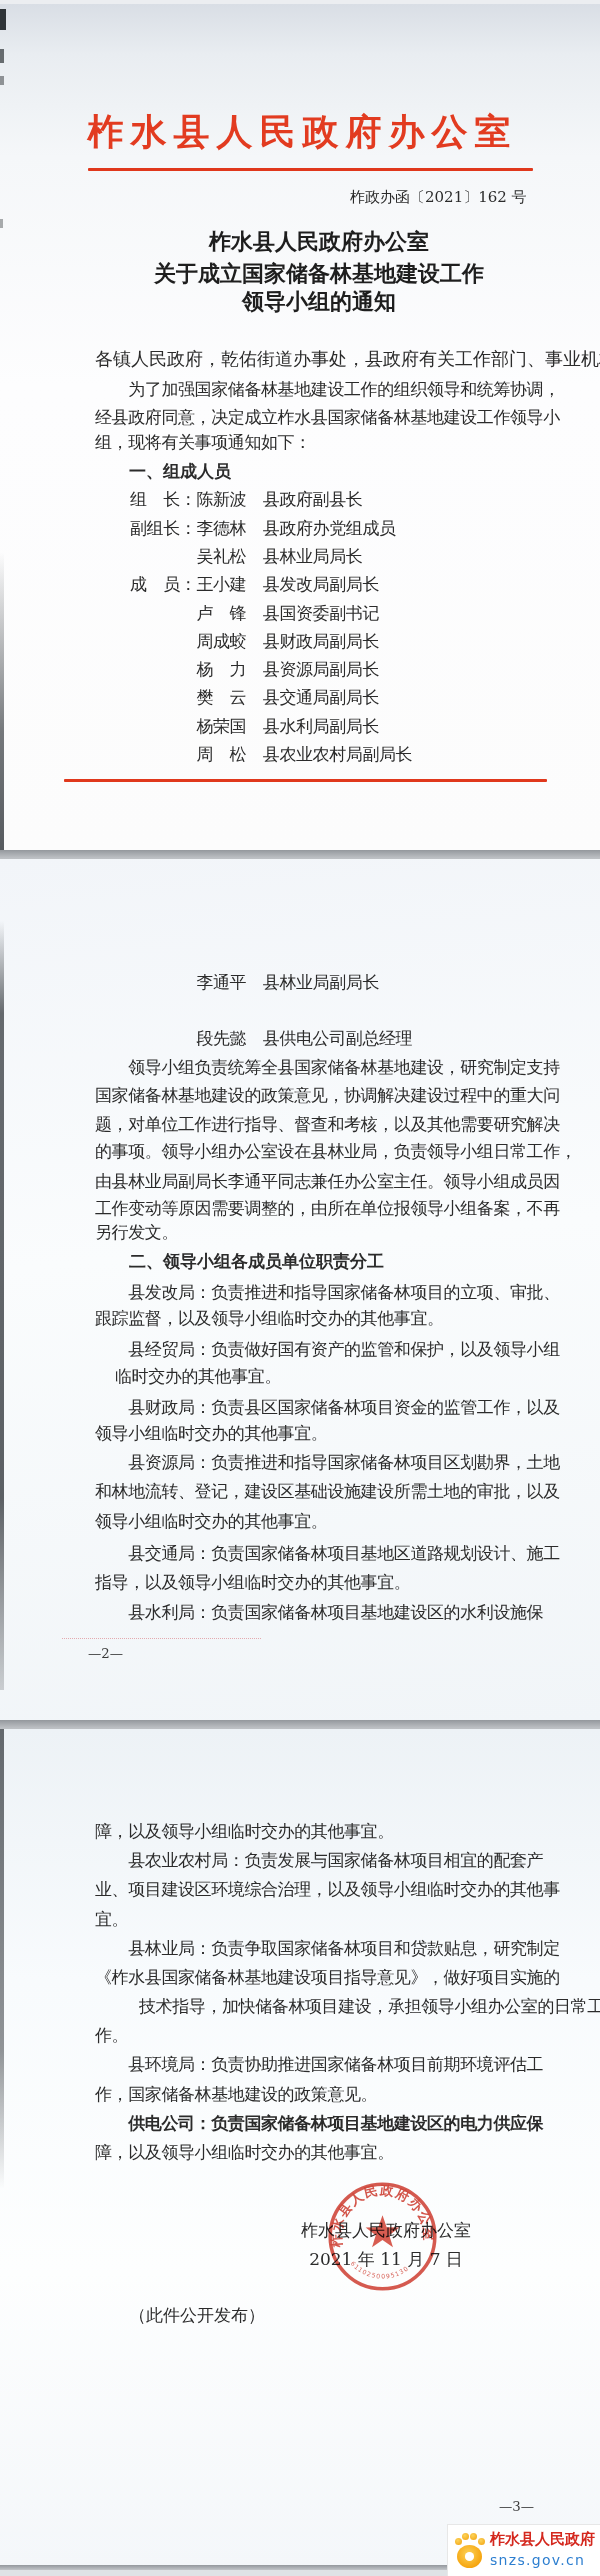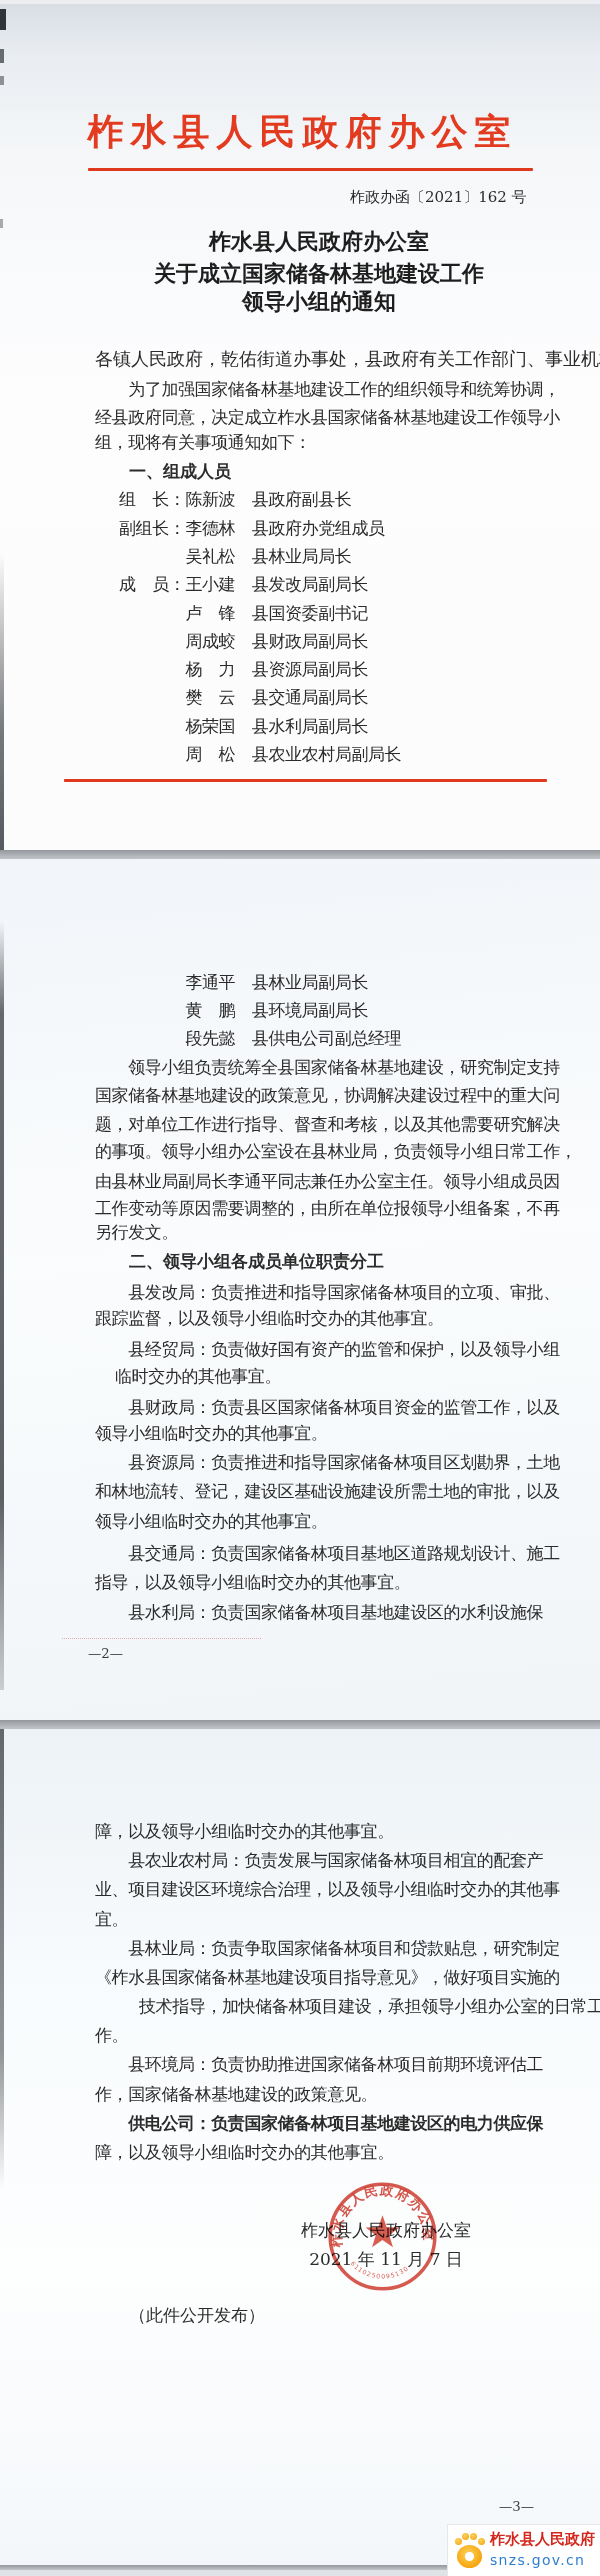--- a/index.html
+++ b/index.html
@@ -5,21 +5,21 @@
   html,body{margin:0;padding:0;}
   #canvas{position:relative;width:601px;height:2576px;background:#3b82f6;overflow:hidden;
           font-family:"DejaVu Serif","Liberation Serif",serif;color:#2b2b2b;}
   .pg{position:absolute;left:0;width:601px;overflow:hidden;box-shadow:0 0.9px 1.8px rgba(0,0,0,.28);}
   #p1{top:3.5px;height:847px;background:linear-gradient(180deg,#d9dee5 0%,#e9edf1 6%,#f5f7f9 18%,#fdfdfe 45%,#fcfcfc 100%);}
   #p2{top:859px;height:861px;background:linear-gradient(175deg,#f2f5f9 0%,#fafcfd 45%,#f1f5f8 100%);}
   #p3{top:1729px;height:836px;background:linear-gradient(180deg,#edf2f6 0%,#f8fbfd 30%,#fdfefe 65%,#f4f7fa 100%);}
   .band{position:absolute;left:0;width:601px;background:linear-gradient(180deg,#94989d,#c2c5c9);}
   .ln{position:absolute;left:95px;height:25px;line-height:25px;font-size:17px;letter-spacing:-0.4px;white-space:pre;}
   .sal{font-size:18px;letter-spacing:0;}
-  .mem{left:119px;}
+  .mem{left:130px;}
   .hd{left:129px;font-weight:bold;font-family:"DejaVu Sans","Liberation Sans",sans-serif;font-size:17px;letter-spacing:0;}
   .ttl{position:absolute;left:76px;width:486px;text-align:center;font-weight:bold;font-size:22px;
        height:28px;line-height:28px;color:#1e1e1e;white-space:pre;}
   .lh{position:absolute;top:104px;left:62px;width:481px;text-align:center;font-size:36px;font-weight:bold;
       color:#e23b20;letter-spacing:7px;white-space:pre;}
   .rule{position:absolute;height:3.5px;background:#e0381c;border-radius:0.9px;}
   .docnum{position:absolute;top:182px;left:350px;font-size:15px;height:23px;line-height:23px;white-space:pre;}
   .fadeline{position:absolute;left:62px;width:199px;border-top:1.8px dotted rgba(212,94,104,.5);}
   .pnum{position:absolute;font-size:13.3px;height:17.7px;line-height:17.7px;color:#3a3a3a;}
   .sig{position:absolute;left:296px;width:180px;text-align:center;font-size:17px;height:25px;line-height:25px;white-space:pre;z-index:2;}
@@ -68,21 +68,20 @@
     <div class="ln mem" style="top:710px;">　　　　杨荣国　县水利局副局长</div>
     <div class="ln mem" style="top:738px;">　　　　周　松　县农业农村局副局长</div>
     <div class="rule" style="top:775px;left:64px;width:483px;"></div>
     <div class="lstrip" style="top:548px;height:299px;background:linear-gradient(180deg,rgba(45,50,55,0),rgba(45,50,55,.65) 60%,rgba(45,50,55,.8));"></div>
   </div>
 
   <div class="band" style="top:850px;height:8.8px;"></div>
 
   <div class="pg" id="p2">
     <div class="ln mem" style="top:111px;">　　　　李通平　县林业局副局长</div>
-    <div class="ln mem" style="top:139px;">　　　　黄　鹏　县环境局副局长</div>
     <div class="ln mem" style="top:167px;">　　　　段先懿　县供电公司副总经理</div>
     <div class="ln" style="top:196px;">　　领导小组负责统筹全县国家储备林基地建设，研究制定支持</div>
     <div class="ln" style="top:224px;">国家储备林基地建设的政策意见，协调解决建设过程中的重大问</div>
     <div class="ln" style="top:253px;">题，对单位工作进行指导、督查和考核，以及其他需要研究解决</div>
     <div class="ln" style="top:280px;">的事项。领导小组办公室设在县林业局，负责领导小组日常工作，</div>
     <div class="ln" style="top:310px;">由县林业局副局长李通平同志兼任办公室主任。领导小组成员因</div>
     <div class="ln" style="top:337px;">工作变动等原因需要调整的，由所在单位报领导小组备案，不再</div>
     <div class="ln" style="top:361px;">另行发文。</div>
     <div class="ln hd" style="top:390px;">二、领导小组各成员单位职责分工</div>
     <div class="ln" style="top:421px;">　　县发改局：负责推进和指导国家储备林项目的立项、审批、</div>

